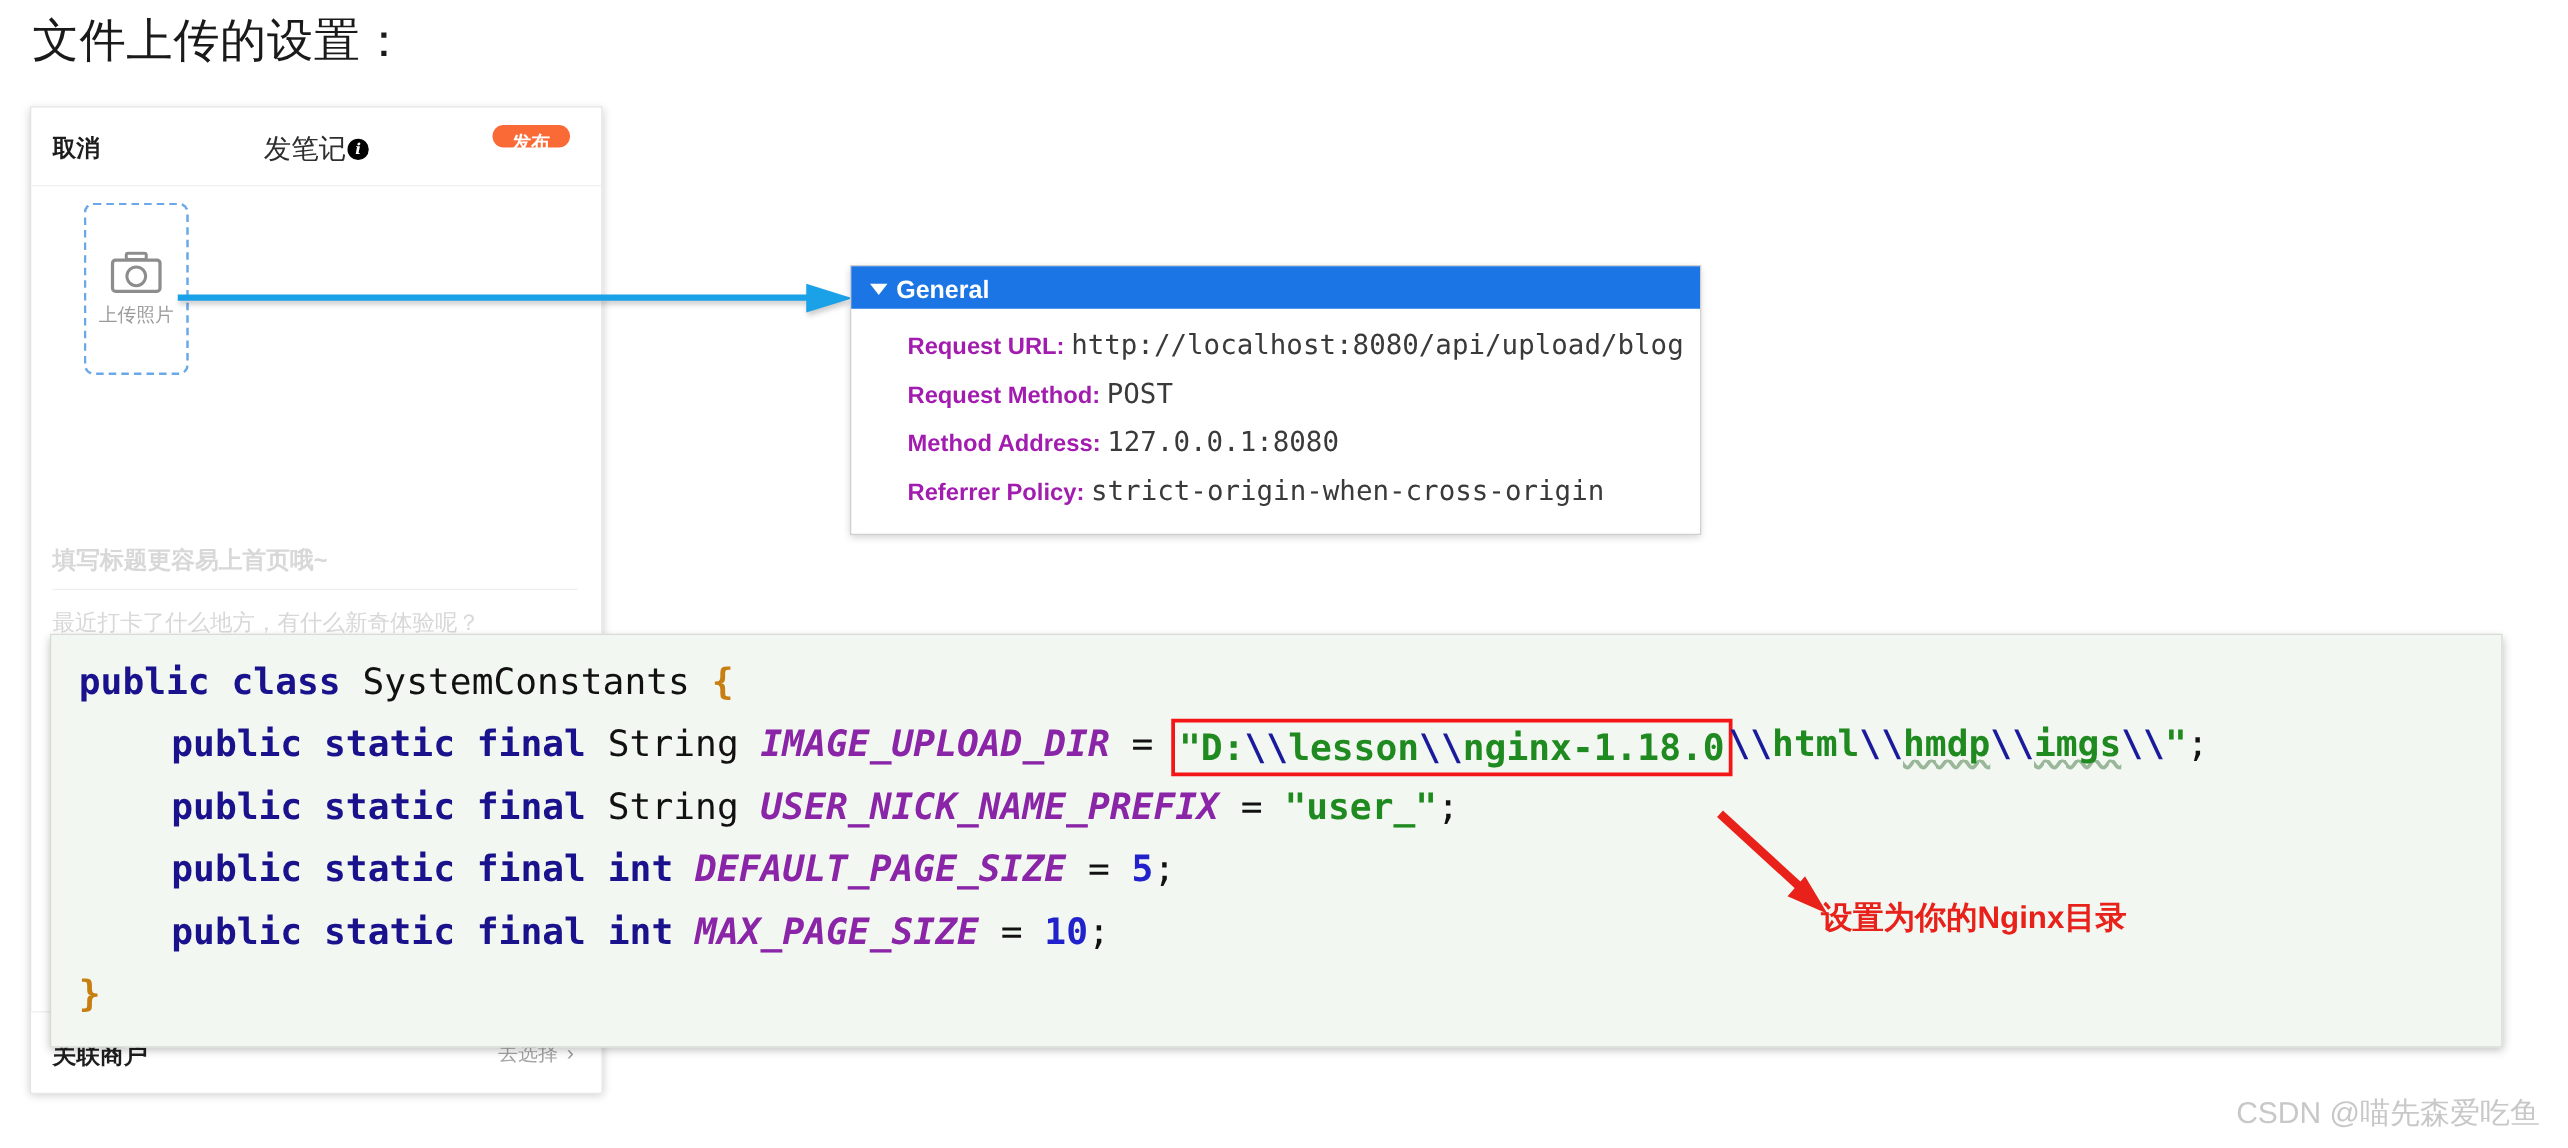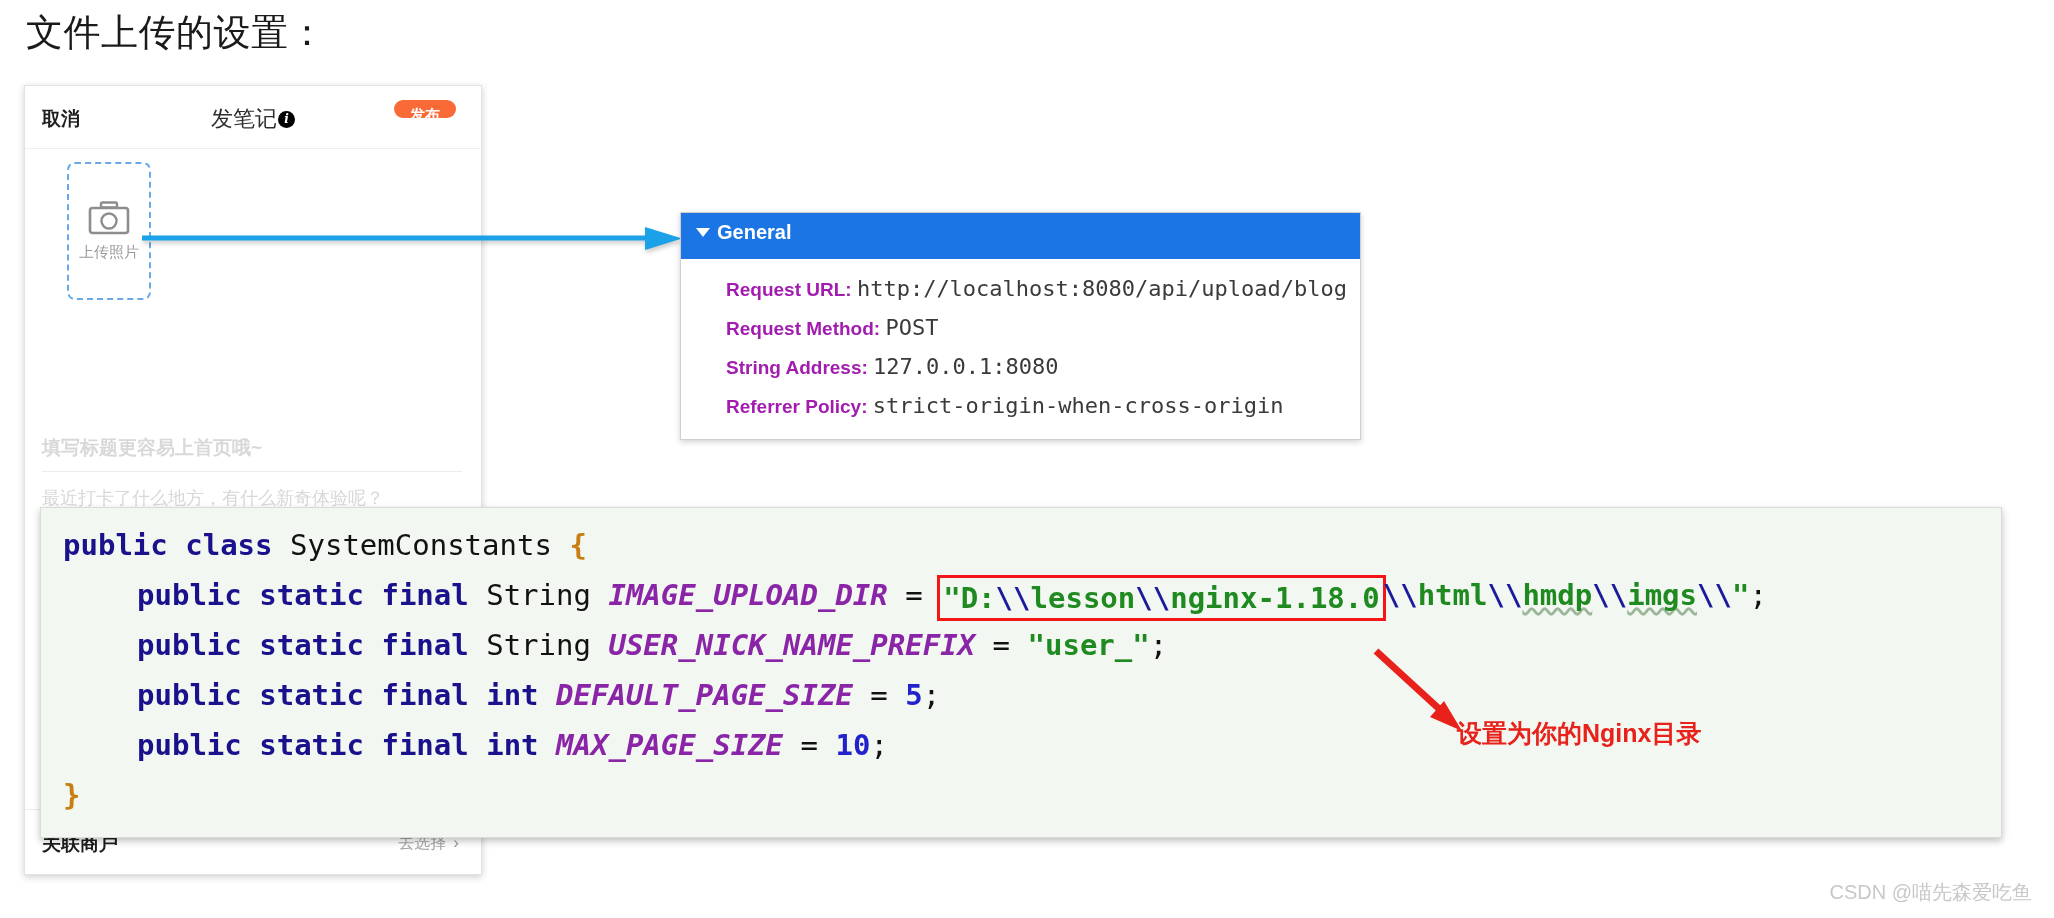--- a/index.html
+++ b/index.html
@@ -203,21 +203,21 @@
     background: #ffffff;
     border: 1px solid #cfcfcf;
     box-shadow: 0 2px 6px rgba(0,0,0,0.18);
     box-sizing: border-box;
   }
   .general-header {
     background: #1c75e5;
     color: #ffffff;
     font-size: 20px;
     font-weight: bold;
-    padding: 8px 0 16px 15px;
+    padding: 8px 0 4px 15px;
     height: 22px;
     line-height: 22px;
     cursor: pointer;
     white-space: nowrap;
   }
   .tri-down {
     display: inline-block;
     width: 0; height: 0;
     border-left: 7px solid transparent;
     border-right: 7px solid transparent;
@@ -308,21 +308,21 @@
     font-weight: bold;
     color: #e8211b;
     white-space: nowrap;
   }
 
   
   .watermark {
     position: absolute;
     right: 22px;
     bottom: 12px;
-    font-size: 20px;
+    font-size: 24px;
     color: #c8c8c8;
     white-space: nowrap;
   }
 </style>
 </head>
 <body>
 
 <div class="page-heading">文件上传的设置：</div>
 
 <div class="composer">
@@ -366,21 +366,21 @@
   <div class="general-body">
     <div class="gen-row">
       <span class="gen-key">Request URL:</span>
       <span class="gen-val">http://localhost:8080/api/upload/blog</span>
     </div>
     <div class="gen-row">
       <span class="gen-key">Request Method:</span>
       <span class="gen-val">POST</span>
     </div>
     <div class="gen-row">
-      <span class="gen-key">String Address:</span>
+      <span class="gen-key">Method Address:</span>
       <span class="gen-val">127.0.0.1:8080</span>
     </div>
     <div class="gen-row">
       <span class="gen-key">Referrer Policy:</span>
       <span class="gen-val">strict-origin-when-cross-origin</span>
     </div>
   </div>
 </div>
 
 <div class="code-block">

